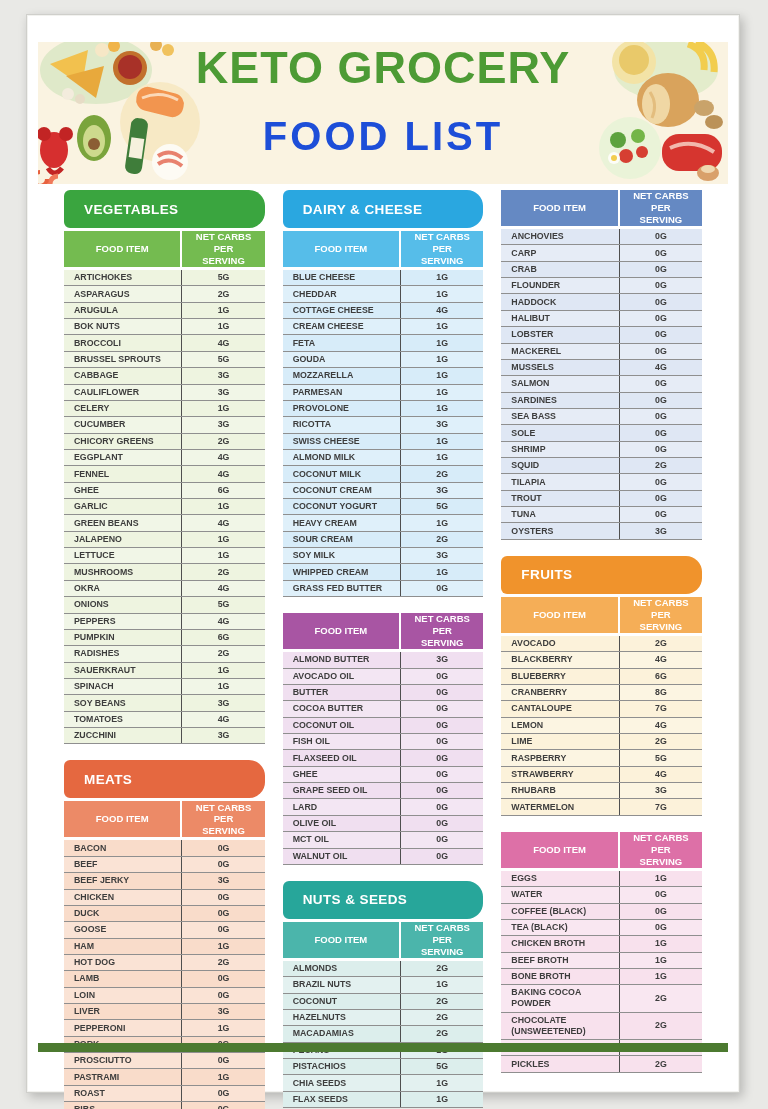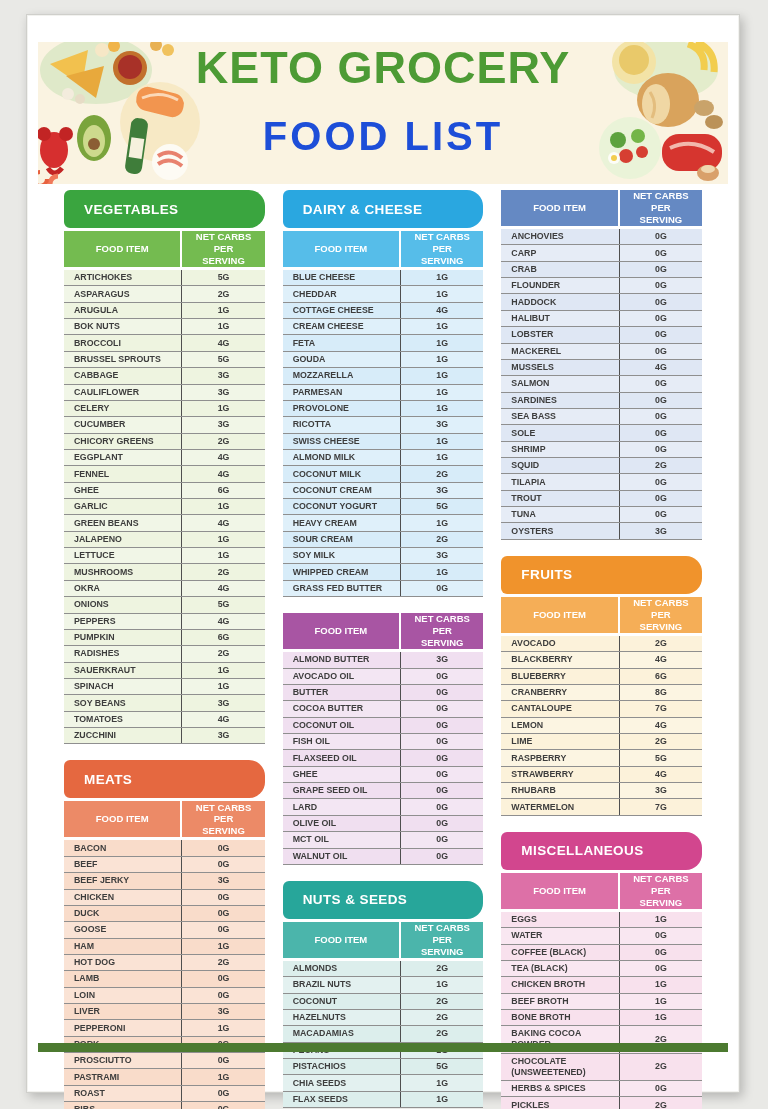--- a/index.html
+++ b/index.html
@@ -672,23 +672,20 @@
                 <div class="c1">RHUBARB</div>
                 <div class="c2">3G</div>
               </div>
               <div class="row">
                 <div class="c1">WATERMELON</div>
                 <div class="c2">7G</div>
               </div>
             </div>
   </div>
           <div class="section" style="--tab: #d2468e; --head: #dd70a7; --body: #f8e1ed;">
-    <div class="tab">
-      <span class="tab-label">MISCELLANEOUS</span>
-    </div>
     <div class="colhead">
       <div class="hc h-item">FOOD ITEM</div>
       <div class="hc h-carbs">NET CARBS PER SERVING</div>
     </div>
     <div class="tbody">
               <div class="row">
                 <div class="c1">EGGS</div>
                 <div class="c2">1G</div>
               </div>
               <div class="row">

